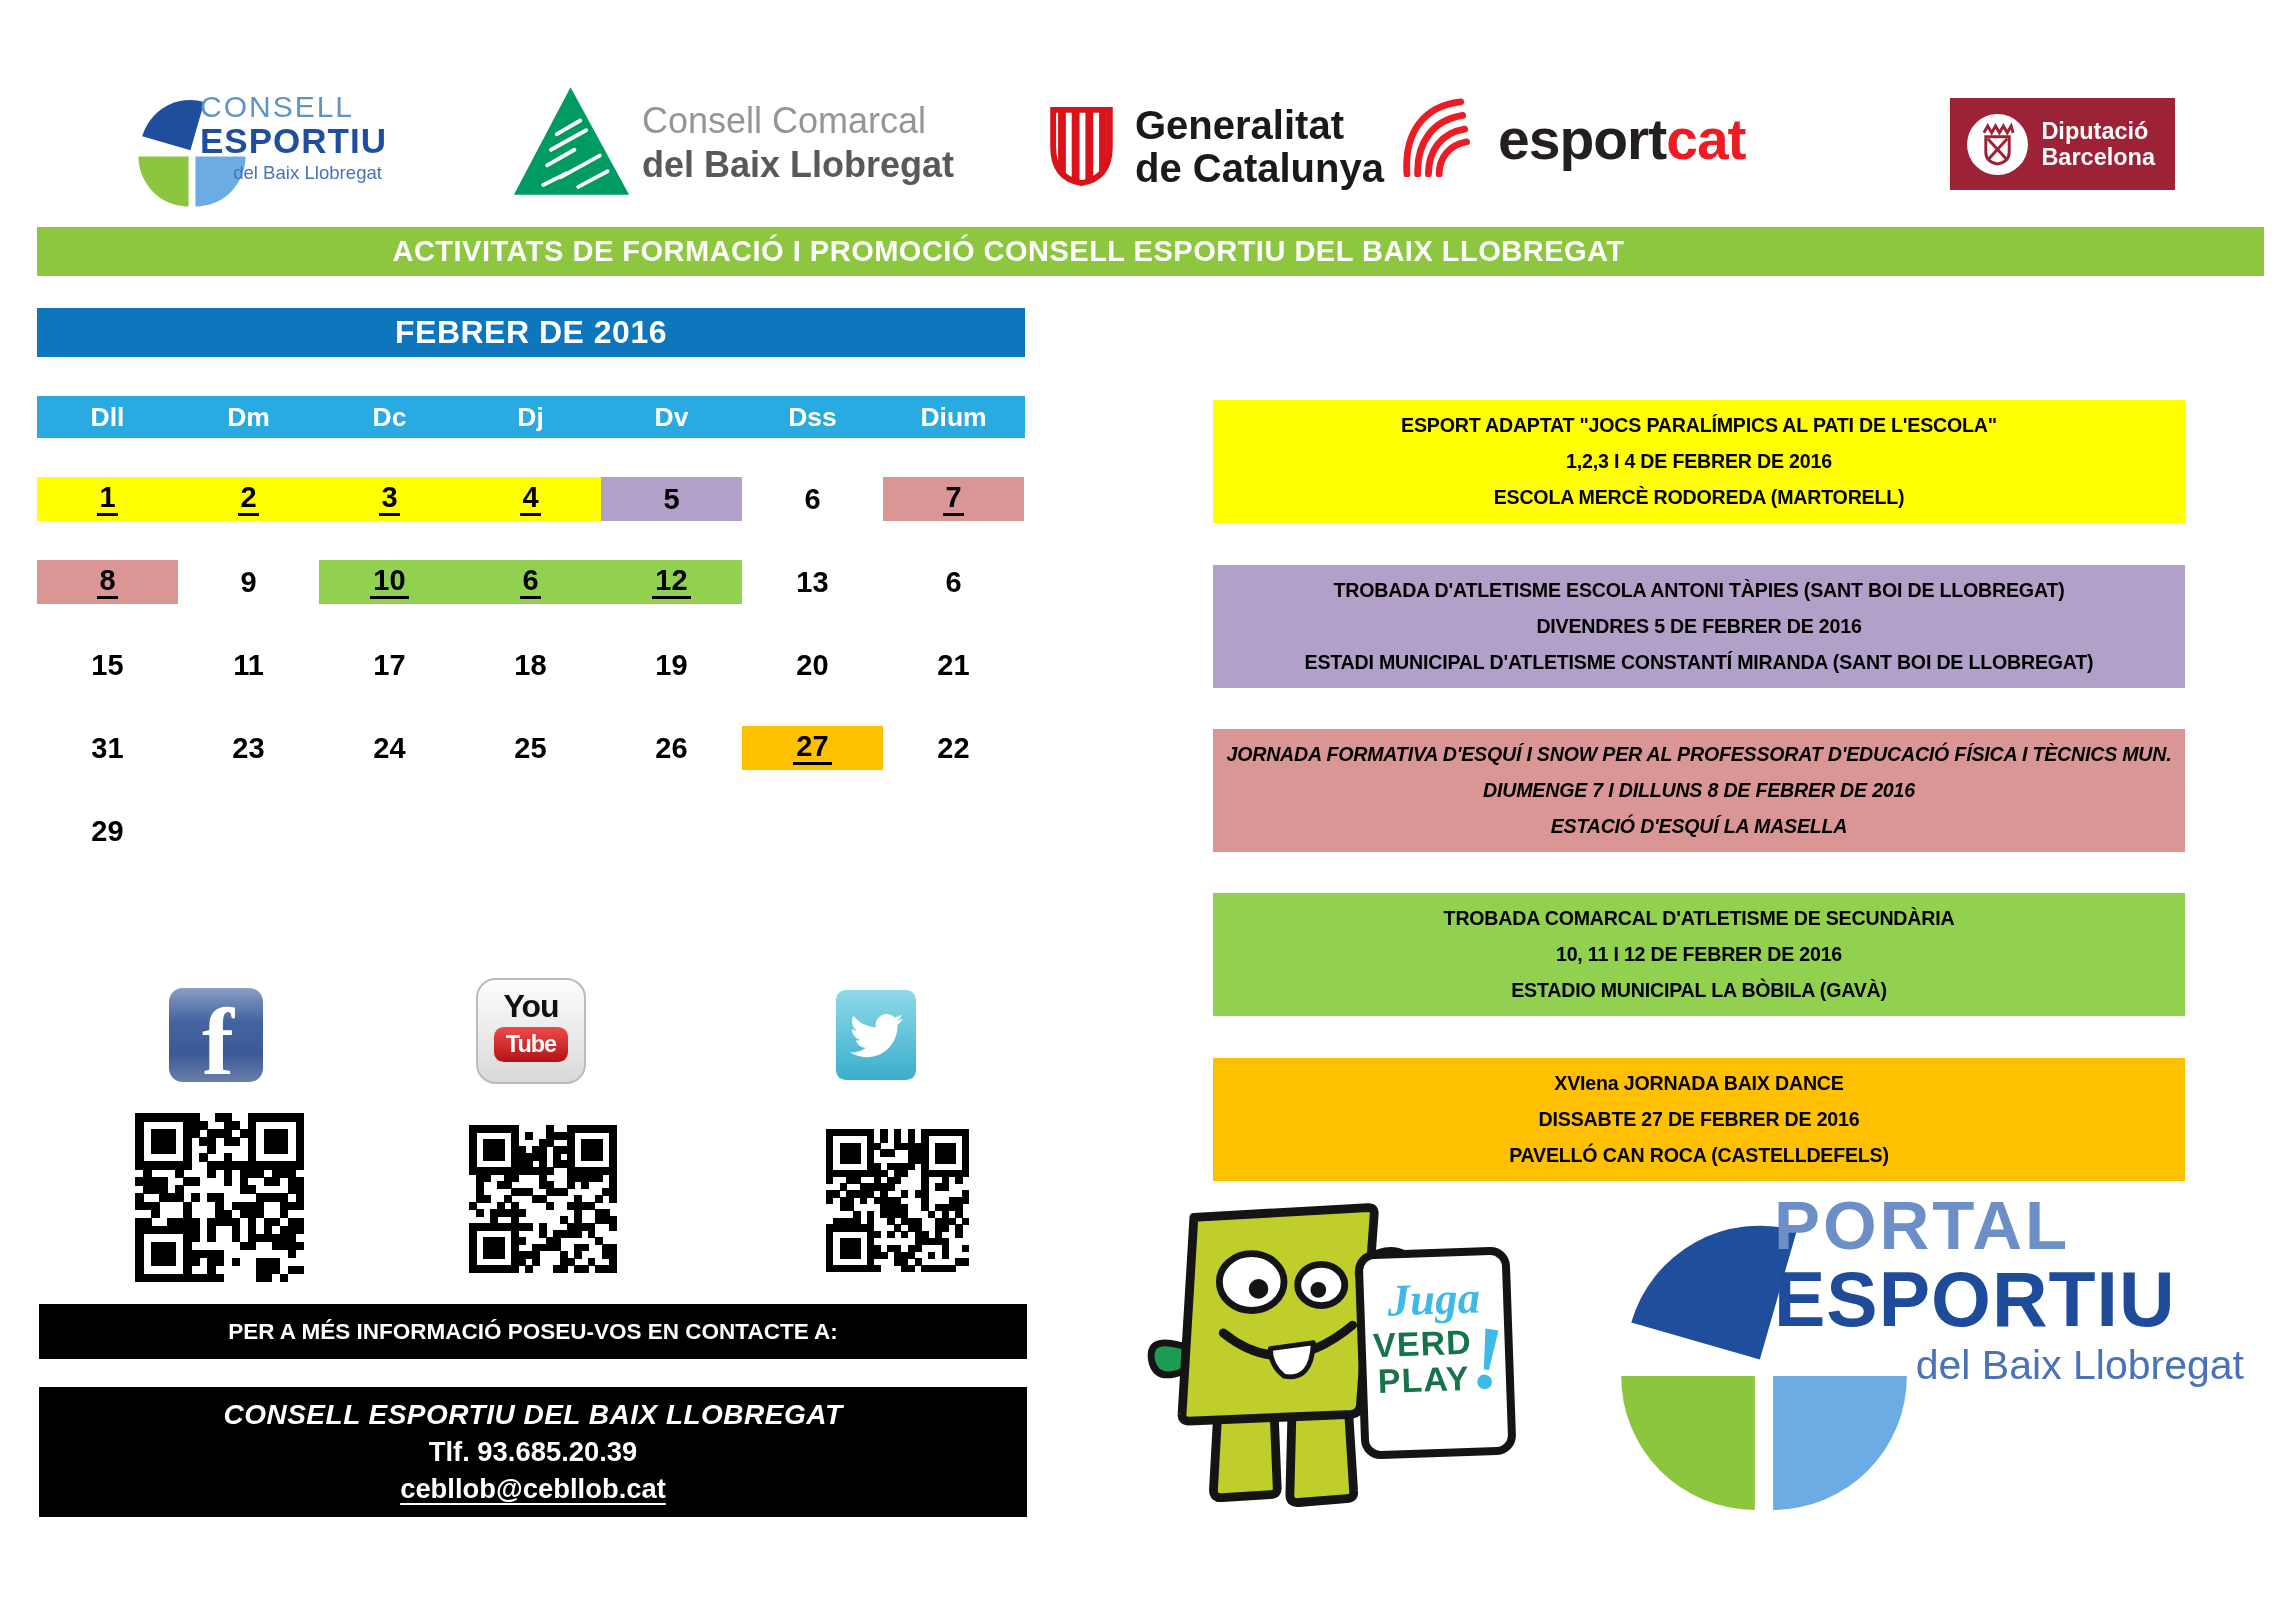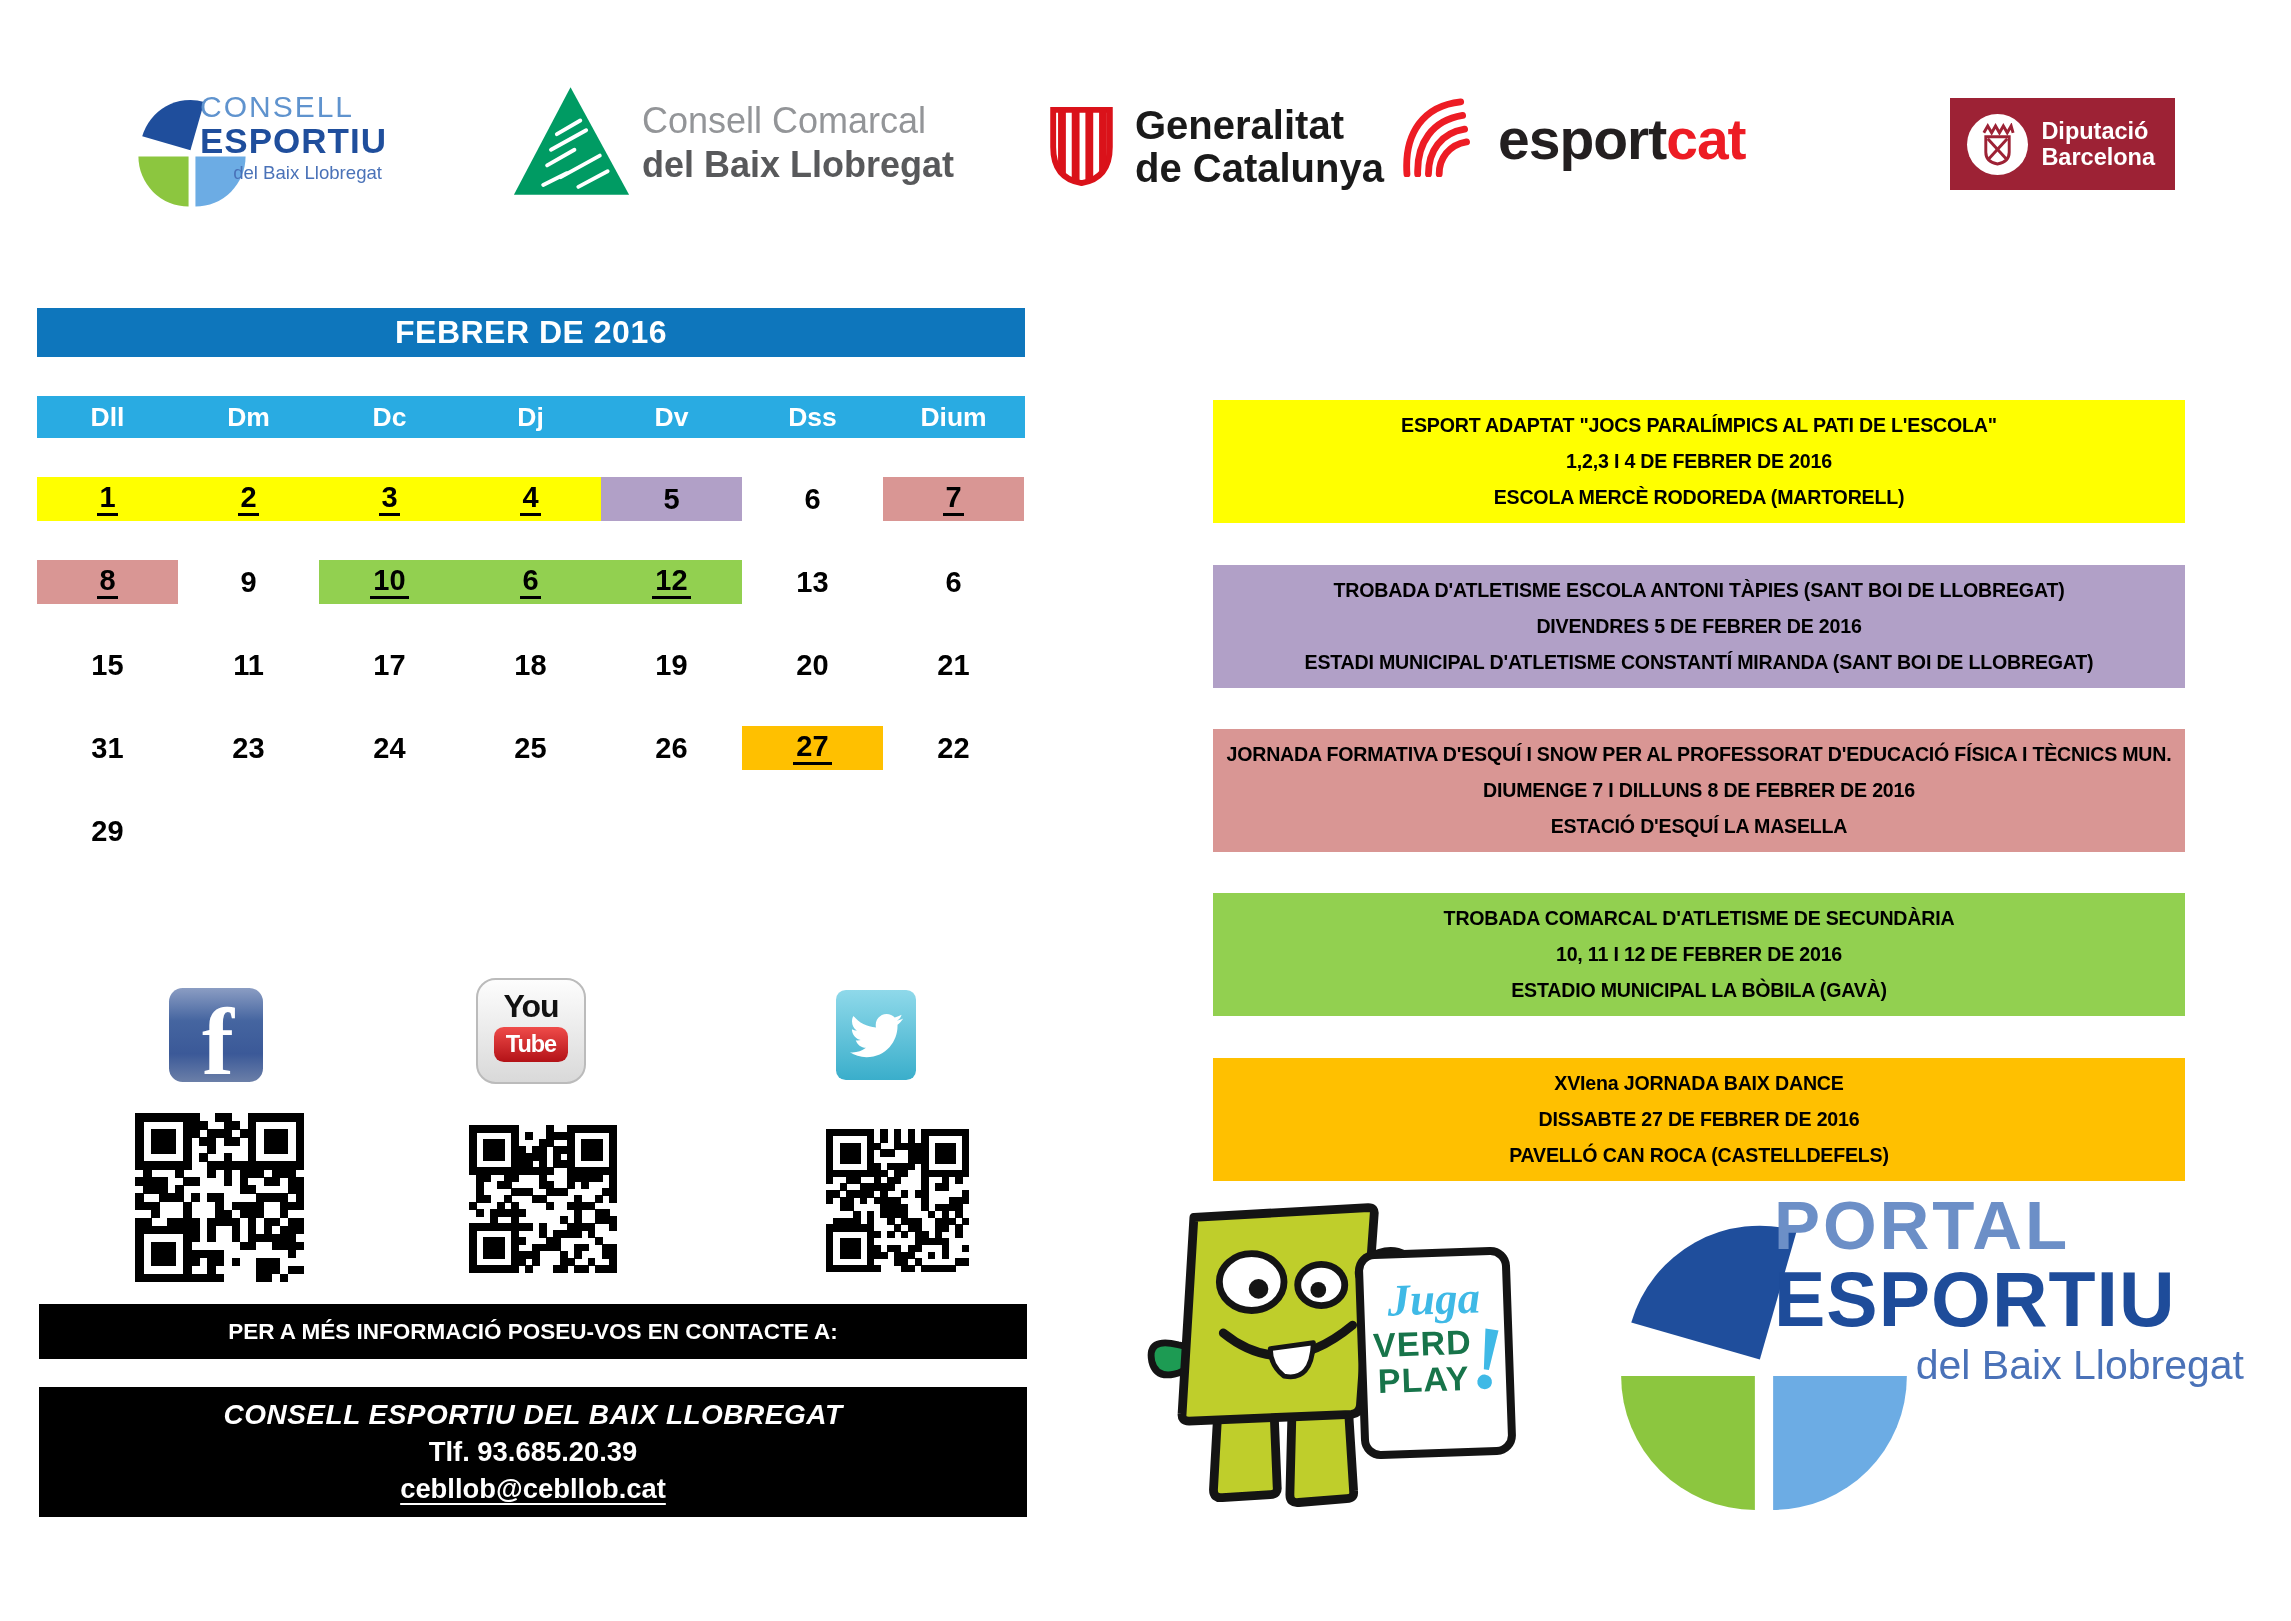--- a/index.html
+++ b/index.html
@@ -46,21 +46,21 @@
   .cell[data-hl="purple"] { background:#B1A0C7; }
   .cell[data-hl="pink"]   { background:#D99694; }
   .cell[data-hl="green"]  { background:#92D050; }
   .cell[data-hl="orange"] { background:#FFC000; }
 
   
   .event { position:absolute; left:1213px; width:972px; height:123px; display:flex; flex-direction:column;
            justify-content:space-around; padding:7.8px 5.9px; text-align:center; }
   .event[data-color="yellow"] { background:#FFFF00; }
   .event[data-color="purple"] { background:#B1A0C7; }
-  .event[data-color="pink"]   { background:#D99694; }
+  .event[data-color="pink"]   { background:#D99694;font-style:italic; }
   .event[data-color="green"]  { background:#92D050; }
   .event[data-color="orange"] { background:#FFC000; }
   .event .line { font-weight:700; font-size:19.6px; color:#000; letter-spacing:-0.2px; }
   .ev1 { top:400px; } .ev2 { top:565px; } .ev3 { top:729px; } .ev4 { top:893px; } .ev5 { top:1058px; }
 
   
   .fb-icon { position:absolute; left:169px; top:988px; width:94px; height:94px; border-radius:13.7px;
              background:linear-gradient(#8B9DC3 0%, #4565A0 35%, #3B5998 70%, #6B7FA8 100%);
              overflow:hidden; }
   .fb-icon span { position:absolute; left:33px; top:-2px; color:#fff; font-family:"Liberation Serif",serif;
@@ -181,20 +181,23 @@
         <line x1="10" y1="16" x2="30" y2="38" stroke="#9D2235" stroke-width="3"></line>
         <line x1="30" y1="16" x2="10" y2="38" stroke="#9D2235" stroke-width="3"></line>
       </svg>
     </div>
     <div class="dipu-text">
       <div>Diputació</div>
       <div>Barcelona</div>
     </div>
   </div>
 
+  <div class="banner">
+    <span>ACTIVITATS DE FORMACIÓ I PROMOCIÓ CONSELL ESPORTIU DEL BAIX LLOBREGAT</span>
+  </div>
 
   <div class="cal-title">
     <span>FEBRER DE 2016</span>
   </div>
   <div class="cal-days">
     <div>Dll</div>
     <div>Dm</div>
     <div>Dc</div>
     <div>Dj</div>
     <div>Dv</div>

